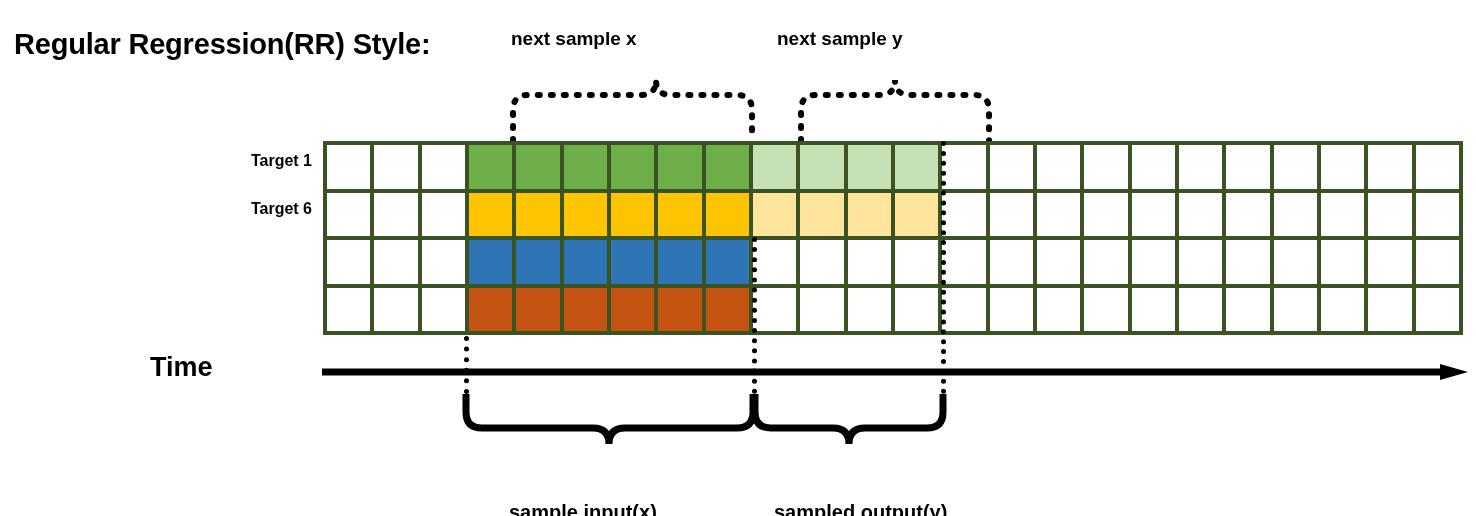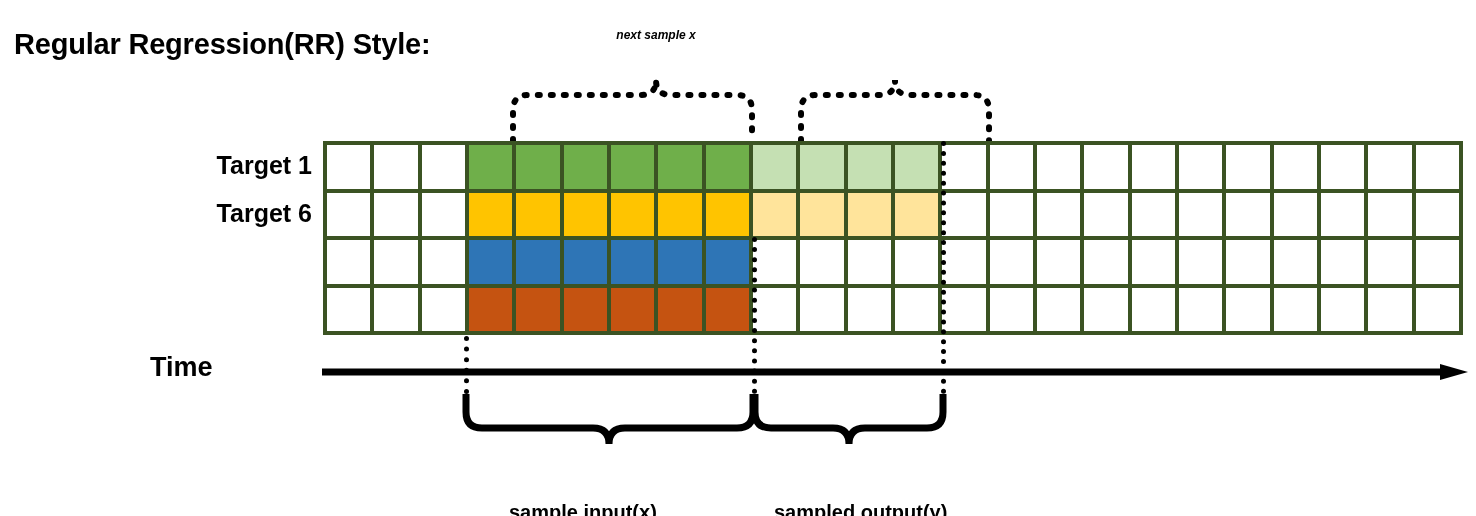--- a/index.html
+++ b/index.html
@@ -9,26 +9,26 @@
     color:#000;overflow:hidden;position:relative;
   }
   #stage{position:absolute;left:0;top:0;width:1476px;height:516px;margin-top:24px;}
 
   .title{
     position:absolute;left:14px;top:4px;
     font-size:29px;font-weight:700;letter-spacing:-0.2px;white-space:nowrap;
   }
 
   .ann{
-    position:absolute;font-size:12px;font-style:italic;font-weight:600;
-    white-space:nowrap;text-align:center;
+    position:absolute;font-size:19px;font-weight:600;
+    white-space:nowrap;text-align:left;
   }
 
   .rowlabel{
-    position:absolute;right:0;font-size:25px;font-weight:700;
+    position:absolute;right:0;font-size:16px;font-weight:700;
     white-space:nowrap;text-align:right;line-height:1;
   }
   #labelcol{position:absolute;left:0;top:117px;width:312px;height:194px;}
 
   
   #grid{
     position:absolute;left:323px;top:117px;
     width:1140px;height:194px;
     background:#3B5323;
     display:grid;
@@ -69,20 +69,21 @@
   }
 </style>
 </head>
 <body>
 
 <div id="stage">
 
   <div class="title">Regular Regression(RR) Style:</div>
 
   <div class="ann" style="left:511px;top:4px;width:290px;">next sample x</div>
+  <div class="ann" style="left:777px;top:4px;width:232px;">next sample y</div>
 
   <svg class="svglayer" viewBox="0 0 1476 516">
 
     <path d="M 513,117 L 513,86 Q 513,71 528,71 L 641,71 Q 656,71 656,56 Q 656,71 671,71 L 737,71 Q 752,71 752,86 L 752,117" fill="none" stroke="#000" stroke-width="6" stroke-linecap="round" stroke-dasharray="2 11"></path>
 
     <path d="M 801,117 L 801,86 Q 801,71 816,71 L 880,71 Q 895,71 895,56 Q 895,71 910,71 L 974,71 Q 989,71 989,86 L 989,117" fill="none" stroke="#000" stroke-width="6" stroke-linecap="round" stroke-dasharray="2 11"></path>
   </svg>
 
   <div id="labelcol">
     <div class="rowlabel" style="top:12px;">Target 1</div>

